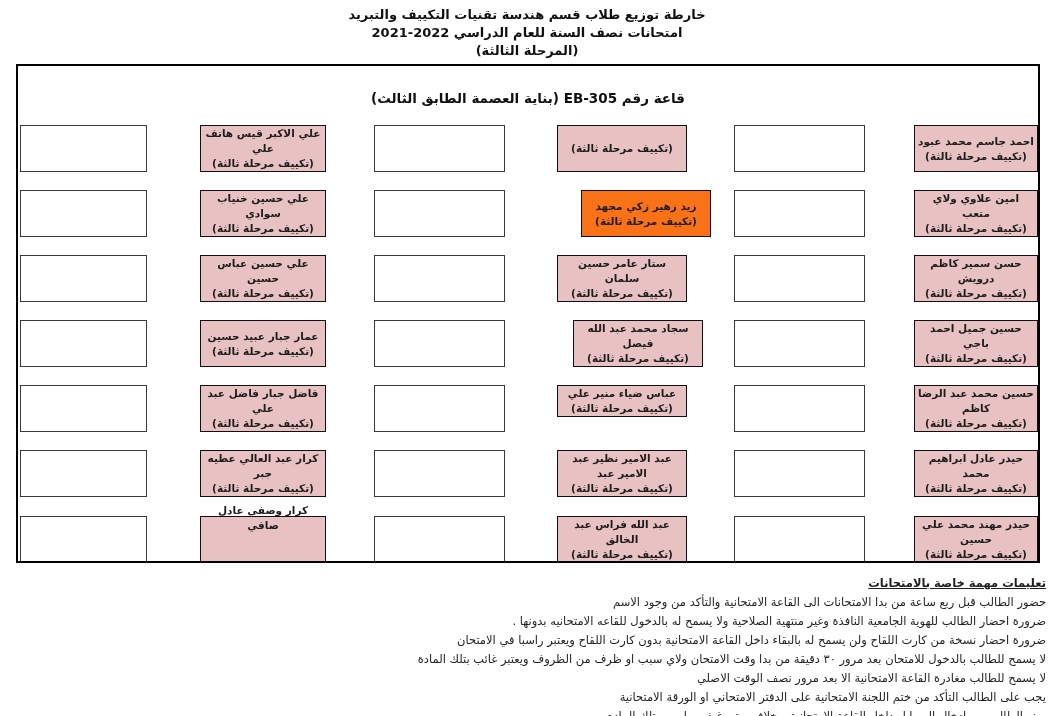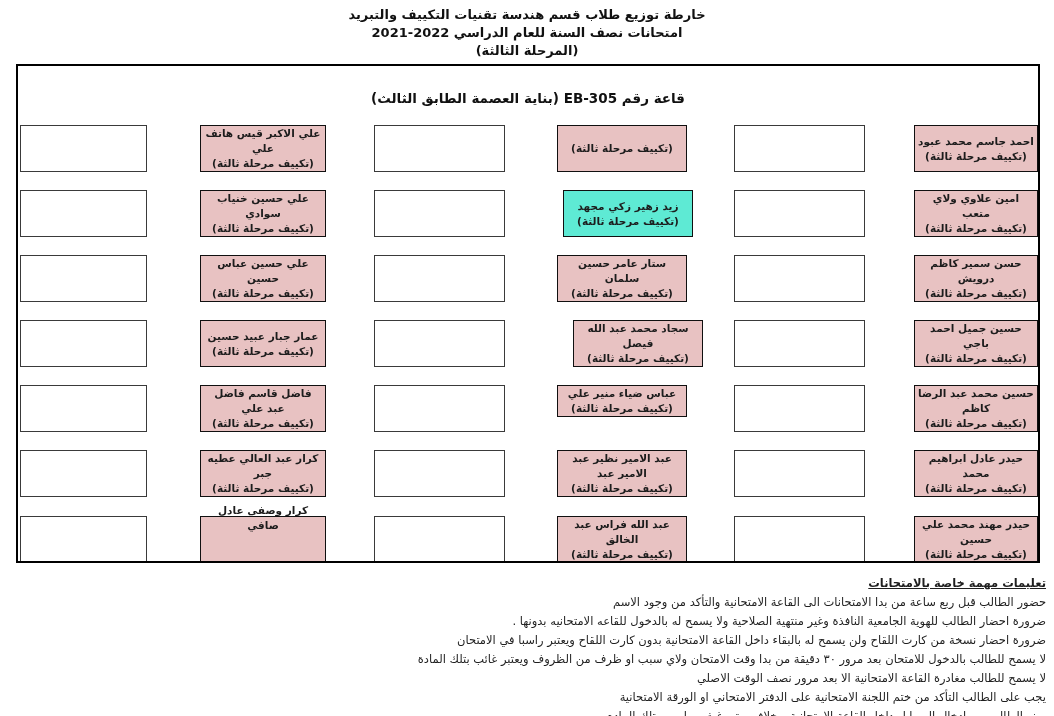--- a/index.html
+++ b/index.html
@@ -106,21 +106,21 @@
       <div class="seat seat--student" style="left: 896px; top: 59px; width: 124px; height: 47px; background: rgb(232, 194, 194);">
         <span>احمد جاسم محمد عبود</span>
         <span>(تكييف مرحلة ثالثة)</span>
       </div>
       <div class="seat seat--empty" style="left: 2px; top: 124px; width: 127px; height: 47px;"></div>
       <div class="seat seat--student" style="left: 182px; top: 124px; width: 126px; height: 47px; background: rgb(232, 194, 194);">
         <span>علي حسين خنياب سوادي</span>
         <span>(تكييف مرحلة ثالثة)</span>
       </div>
       <div class="seat seat--empty" style="left: 356px; top: 124px; width: 131px; height: 47px;"></div>
-      <div class="seat seat--student" style="left: 545px; top: 124px; width: 130px; height: 47px; background: #5eead4; text-align: center;">
+      <div class="seat seat--student" style="left: 563px; top: 124px; width: 130px; height: 47px; background: #f97316; text-align: center;">
         <span>زيد زهير زكي مجهد</span>
         <span>(تكييف مرحلة ثالثة)</span>
       </div>
       <div class="seat seat--empty" style="left: 716px; top: 124px; width: 131px; height: 47px;"></div>
       <div class="seat seat--student" style="left: 896px; top: 124px; width: 124px; height: 47px; background: rgb(232, 194, 194);">
         <span>امين علاوي ولاي متعب</span>
         <span>(تكييف مرحلة ثالثة)</span>
       </div>
       <div class="seat seat--empty" style="left: 2px; top: 189px; width: 127px; height: 47px;"></div>
       <div class="seat seat--student" style="left: 182px; top: 189px; width: 126px; height: 47px; background: rgb(232, 194, 194);">
@@ -147,21 +147,21 @@
         <span>سجاد محمد عبد الله فيصل</span>
         <span>(تكييف مرحلة ثالثة)</span>
       </div>
       <div class="seat seat--empty" style="left: 716px; top: 254px; width: 131px; height: 47px;"></div>
       <div class="seat seat--student" style="left: 896px; top: 254px; width: 124px; height: 47px; background: rgb(232, 194, 194);">
         <span>حسين جميل احمد باجي</span>
         <span>(تكييف مرحلة ثالثة)</span>
       </div>
       <div class="seat seat--empty" style="left: 2px; top: 319px; width: 127px; height: 47px;"></div>
       <div class="seat seat--student" style="left: 182px; top: 319px; width: 126px; height: 47px; background: rgb(232, 194, 194);">
-        <span>فاضل قاسم فاضل عبد علي</span>
+        <span>فاضل جبار فاضل عبد علي</span>
         <span>(تكييف مرحلة ثالثة)</span>
       </div>
       <div class="seat seat--empty" style="left: 356px; top: 319px; width: 131px; height: 47px;"></div>
       <div class="seat seat--student" style="left: 539px; top: 319px; width: 130px; height: 32px; background: rgb(232, 194, 194);">
         <span>عباس ضياء منير علي</span>
         <span>(تكييف مرحلة ثالثة)</span>
       </div>
       <div class="seat seat--empty" style="left: 716px; top: 319px; width: 131px; height: 47px;"></div>
       <div class="seat seat--student" style="left: 896px; top: 319px; width: 124px; height: 47px; background: rgb(232, 194, 194);">
         <span>حسين محمد عبد الرضا كاظم</span>

